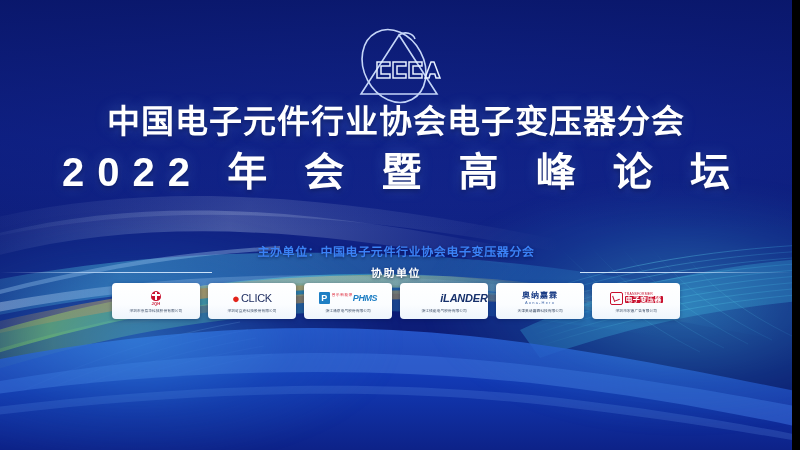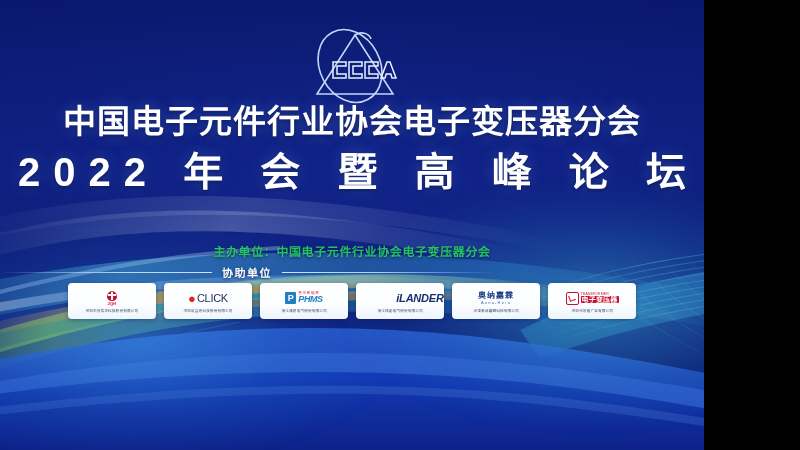--- a/index.html
+++ b/index.html
@@ -3,21 +3,21 @@
 <meta charset="utf-8">
 <title>CECA 2022</title>
 <style>
   html,body{margin:0;padding:0;background:#000;}
   body{
     font-family:"Liberation Sans","DejaVu Sans",sans-serif;
     -webkit-font-smoothing:antialiased;
   }
   #poster{
     position:relative;
-    width:704px;height:450px;
+    width:792px;height:450px;
     overflow:hidden;
     background:#0f227f;
   }
 
   
   .bg-base{
     position:absolute;inset:0;
     background:
       radial-gradient(120% 90% at 50% 0%, #1b36a8 0%, #14278f 38%, #0e1f7d 70%, #0b1a6e 100%);
   }
@@ -60,27 +60,27 @@
     margin-top:9px;
     font-size:40px;font-weight:bold;color:#ffffff;
     letter-spacing:13px;line-height:1.1;
     text-indent:13px;
     text-shadow:0 2px 5px rgba(0,10,60,.55), 0 0 14px rgba(120,180,255,.3);
     white-space:nowrap;
   }
 
   .host-line{
     position:absolute;left:0;right:0;top:242px;text-align:center;
-    font-size:12px;font-weight:bold;color:#22c55e;letter-spacing:.6px;
+    font-size:12px;font-weight:bold;color:#3b82f6;letter-spacing:.6px;
     text-shadow:0 1px 3px rgba(0,10,60,.6);
   }
 
   .assist-row{
     position:absolute;left:0;right:0;top:264px;
-    display:flex;align-items:center;justify-content:flex-start;gap:10px;
+    display:flex;align-items:center;justify-content:space-between;gap:10px;
   }
   .assist-rule{
     height:1px;width:212px;
     background:linear-gradient(to right,rgba(180,215,255,0) 0%,rgba(205,228,255,.85) 55%,rgba(215,235,255,.95) 100%);
   }
   .assist-rule.right{
     background:linear-gradient(to left,rgba(180,215,255,0) 0%,rgba(205,228,255,.85) 55%,rgba(215,235,255,.95) 100%);
   }
   .assist-label{
     font-size:11px;font-weight:bold;color:#ffffff;letter-spacing:1.5px;white-space:nowrap;
@@ -133,21 +133,21 @@
   .mark-click .word{
     font-size:11px;font-weight:normal;color:#1b2a5e;letter-spacing:-.3px;line-height:1;
   }
 
   .mark-phms{display:flex;align-items:center;gap:2px;}
   .mark-phms .pbox{
     width:11px;height:12px;background:#1f7fc4;color:#fff;
     font-size:9px;font-weight:bold;display:flex;align-items:center;justify-content:center;
     border-radius:1px;line-height:1;
   }
-  .mark-phms .stack{display:flex;flex-direction:column;line-height:1;}
+  .mark-phms .stack{display:flex;flex-direction:row;line-height:1;}
   .mark-phms .cn{font-size:3.6px;color:#d23;letter-spacing:.6px;}
   .mark-phms .en{font-size:9px;font-weight:bold;color:#1f7fc4;letter-spacing:-.4px;font-style:italic;}
 
   .mark-lander{
     font-size:11px;font-weight:bold;color:#16306b;font-style:italic;
     letter-spacing:-.2px;line-height:1;margin-left:40px;
   }
 
   .mark-aona{display:flex;flex-direction:column;align-items:center;line-height:1;}
   .mark-aona .cn{font-size:8px;font-weight:bold;color:#1b3d86;letter-spacing:1px;}

